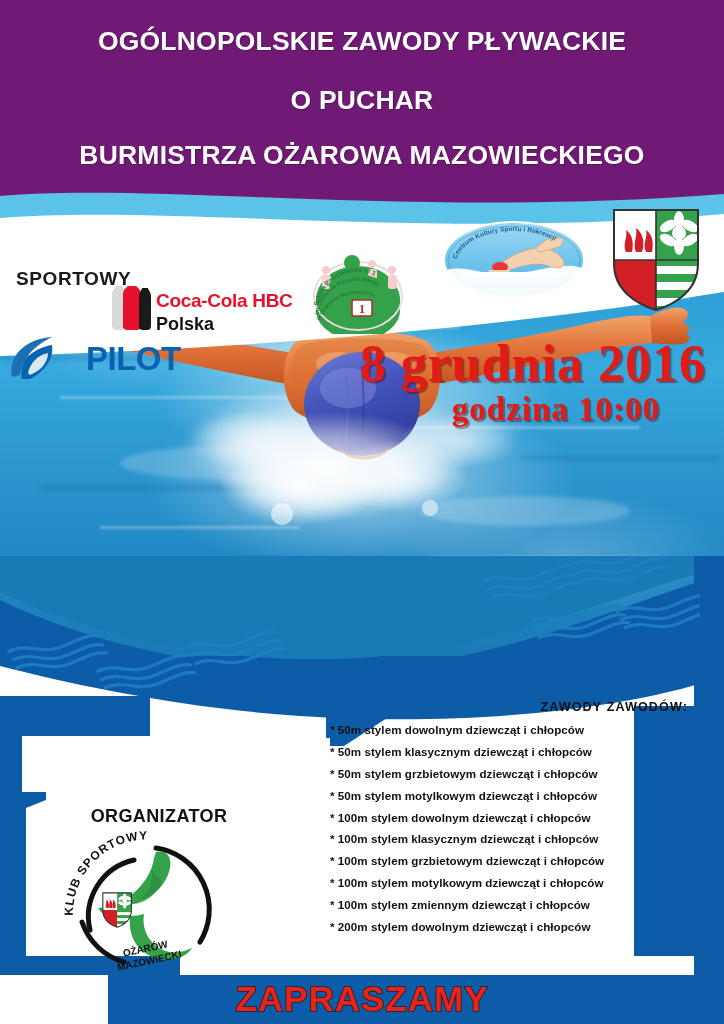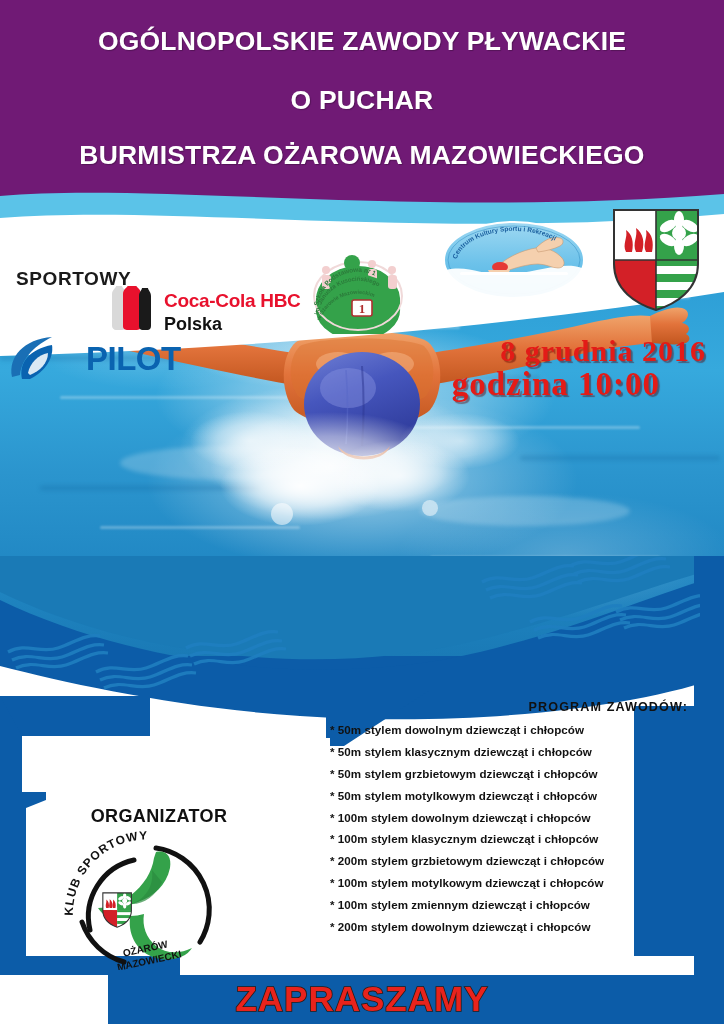--- a/index.html
+++ b/index.html
@@ -46,39 +46,39 @@
   #lightwave{ position:absolute; left:0; top:188px; width:724px; height:60px; z-index:6; }
   
   #whiteband{ position:absolute; left:0; top:196px; width:724px; height:165px; z-index:7; }
 
   
   #sponsorzy{
     position:absolute; left:16px; top:268px; z-index:12;
     font-size:19px; font-weight:bold; color:#1a1a1a; letter-spacing:.6px;
   }
   #cc-bottles{ position:absolute; left:106px; top:286px; z-index:12; }
-  #cc-text{ position:absolute; left:156px; top:290px; z-index:12;margin-left:8px; }
+  #cc-text{ position:absolute; left:156px; top:290px; z-index:12; }
   #cc-name{ font-size:19px; font-weight:bold; color:#e8112d; letter-spacing:-.3px; white-space:nowrap;}
   #cc-sub{ font-size:18px; font-weight:bold; color:#111; margin-top:2px; }
   #pilot{ position:absolute; left:8px; top:337px; z-index:12; display:flex; align-items:center; }
   #pilot-word{ font-size:33px; font-weight:bold; color:#0a63b0; letter-spacing:-.5px; margin-left:20px;}
 
   
   #logo-school{ position:absolute; left:306px; top:246px; width:104px; height:88px; z-index:12; }
   #logo-oval{  position:absolute; left:440px; top:218px; width:148px; height:84px; z-index:12; }
   #logo-coa{   position:absolute; left:610px; top:206px; width:92px; height:108px; z-index:12; }
 
   
   #date-block{ position:absolute; left:0; top:334px; width:724px; z-index:14; text-align:right; padding-right:18px;}
   .date-line{
     color:#e31b17; font-family:"Liberation Serif", serif; font-weight:bold;
     text-shadow:2px 2px 1px rgba(90,0,0,.45);
     white-space:nowrap;
   }
-  #d1{ font-size:30px; letter-spacing:1px; }
+  #d1{ font-size:52px; letter-spacing:1px; }
   #d2{ font-size:33px; letter-spacing:1px; margin-top:-2px; padding-right:46px;}
 
   
   #lower{ position:absolute; left:0; top:556px; width:724px; height:468px; z-index:8; }
 
   
   #program{
     position:absolute; left:330px; top:700px; width:364px; z-index:20;
   }
   #program-title{
@@ -380,28 +380,28 @@
 
   <path d="M0 236 L26 236 L26 468 L0 468 Z" fill="#0c5ca8"></path>
   <path d="M26 236 L46 236 L46 244 L26 252 Z" fill="#0c5ca8"></path>
 
   <path d="M330 134 L430 134 L344 190 L330 190 Z" fill="#0c5ca8"></path>
 
   <rect x="700" y="0" width="24" height="468" fill="#0c5ca8"></rect>
 </svg>
 
 <div id="program">
-  <div id="program-title">PROGRAM  ZAWODÓW:</div>
+  <div id="program-title">ZAWODY  ZAWODÓW:</div>
   <div class="prog-item">*  50m  stylem  dowolnym  dziewcząt  i  chłopców</div>
   <div class="prog-item">*  50m  stylem  klasycznym  dziewcząt  i  chłopców</div>
   <div class="prog-item">*  50m  stylem  grzbietowym  dziewcząt  i  chłopców</div>
   <div class="prog-item">*  50m  stylem  motylkowym  dziewcząt  i  chłopców</div>
   <div class="prog-item">*  100m  stylem  dowolnym  dziewcząt  i  chłopców</div>
   <div class="prog-item">*  100m  stylem  klasycznym  dziewcząt  i  chłopców</div>
-  <div class="prog-item">*  200m  stylem  grzbietowym  dziewcząt  i  chłopców</div>
+  <div class="prog-item">*  100m  stylem  grzbietowym  dziewcząt  i  chłopców</div>
   <div class="prog-item">*  100m  stylem  motylkowym  dziewcząt  i  chłopców</div>
   <div class="prog-item">*  100m  stylem  zmiennym  dziewcząt  i  chłopców</div>
   <div class="prog-item">*  200m  stylem  dowolnym  dziewcząt  i  chłopców</div>
 </div>
 
 <div id="organizer">
   <div id="org-title">ORGANIZATOR</div>
   <svg id="org-logo" viewBox="0 0 200 140">
     <defs>
       <path id="ksArc" d="M14 96 A74 74 0 0 1 128 22"></path>

